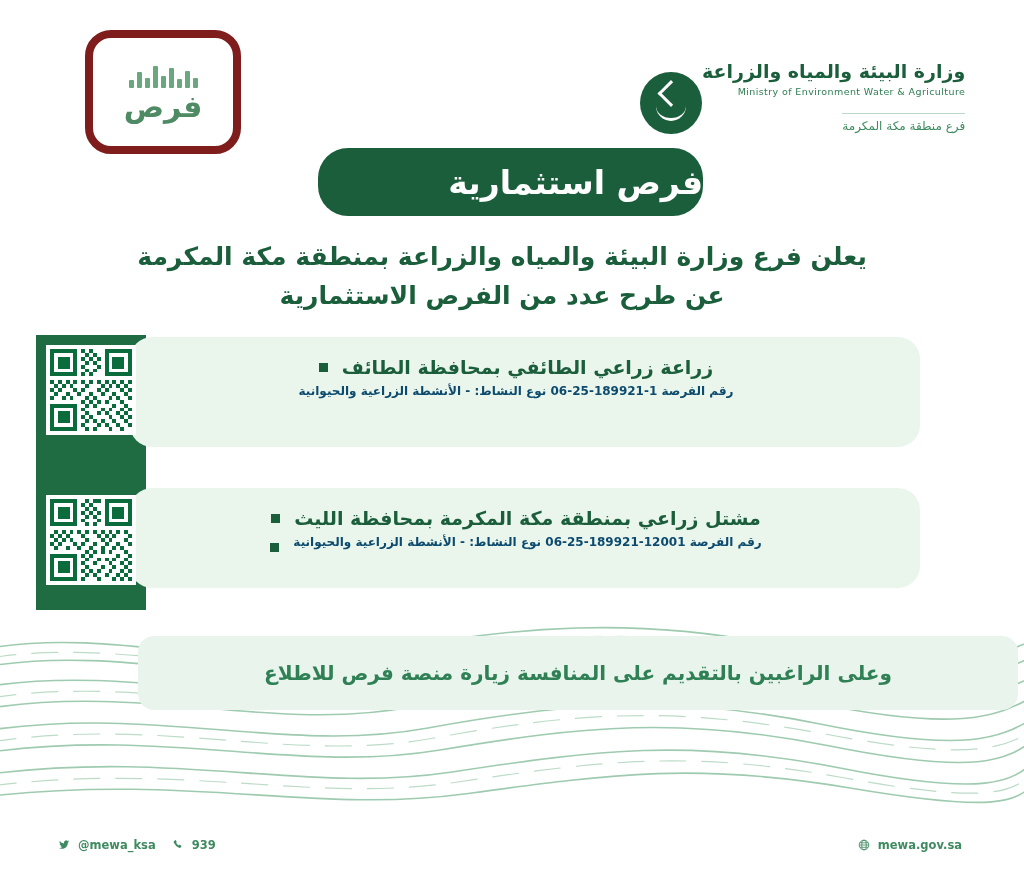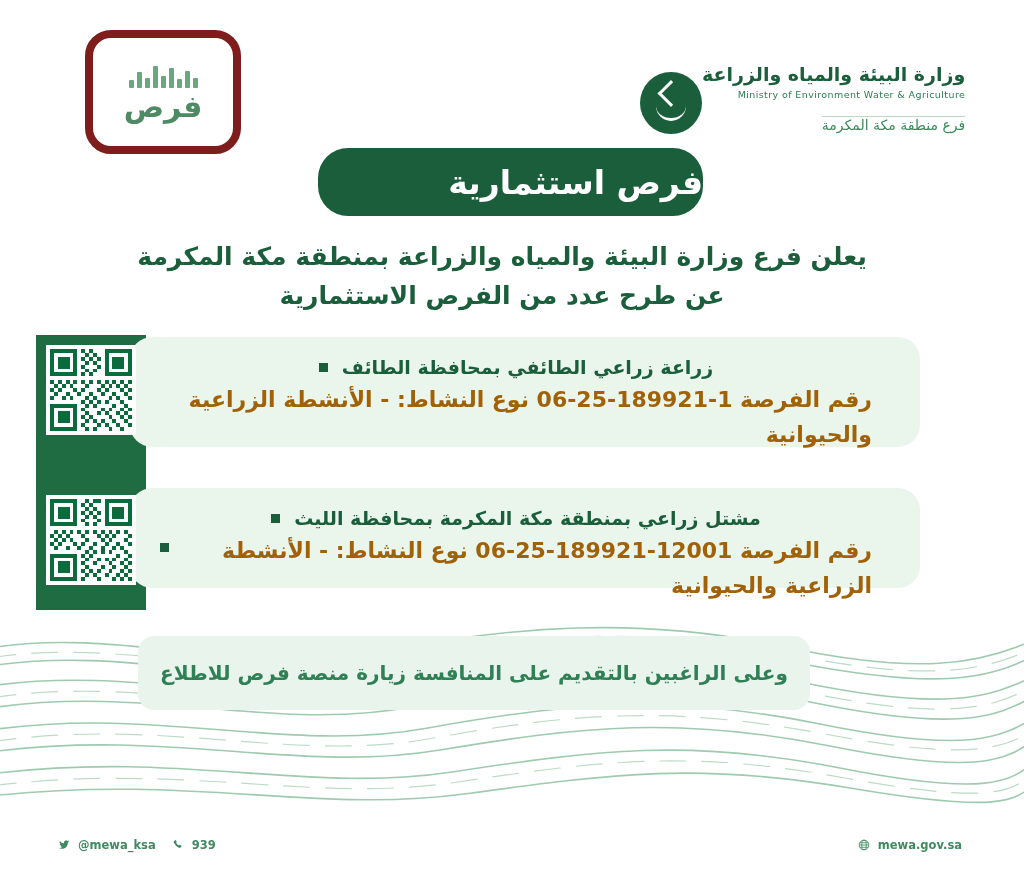--- a/index.html
+++ b/index.html
@@ -117,24 +117,25 @@
     line-height: 1.2;
     letter-spacing: 0.3px;
   }
   .ministry-en {
     font-size: 9.5px;
     color: #2e7d52;
     letter-spacing: 0.4px;
     margin-top: 3px;
   }
   .ministry-sub {
-    font-size: 14px;
+    font-size: 12px;
     color: #3c8a5e;
     margin-top: 16px;
     border-top: 1px solid #bcd8c6;
+    padding-top: 5px;
     display: inline-block;
   }
 
   
   .title-badge {
     position: absolute;
     top: 148px;
     left: 318px;
     width: 385px;
     height: 68px;
@@ -202,23 +203,23 @@
     background: #1b5e3b;
     margin-top: 10px;
   }
   .opp-title {
     font-size: 19px;
     font-weight: bold;
     color: #1b5e3b;
     line-height: 1.5;
   }
   .opp-meta {
-    font-size: 22px;
-    font-weight: bold;
-    color: #a16207;
+    font-size: 12px;
+    font-weight: bold;
+    color: #0c4a6e;
     line-height: 1.6;
   }
   .opp-row-center {
     display: flex;
     justify-content: center;
     padding-right: 18px;
   }
 
   
   .qr {
@@ -236,21 +237,21 @@
     width: 82px;
     height: 82px;
     display: block;
   }
 
   
   .footer-note {
     position: absolute;
     top: 636px;
     left: 138px;
-    width: 672px;
+    width: 880px;
     height: 74px;
     background: #e9f4ec;
     border-radius: 16px;
     display: flex;
     flex-direction: column;
     align-items: center;
     justify-content: center;
     color: #2f8055;
     font-size: 20px;
     font-weight: bold;

